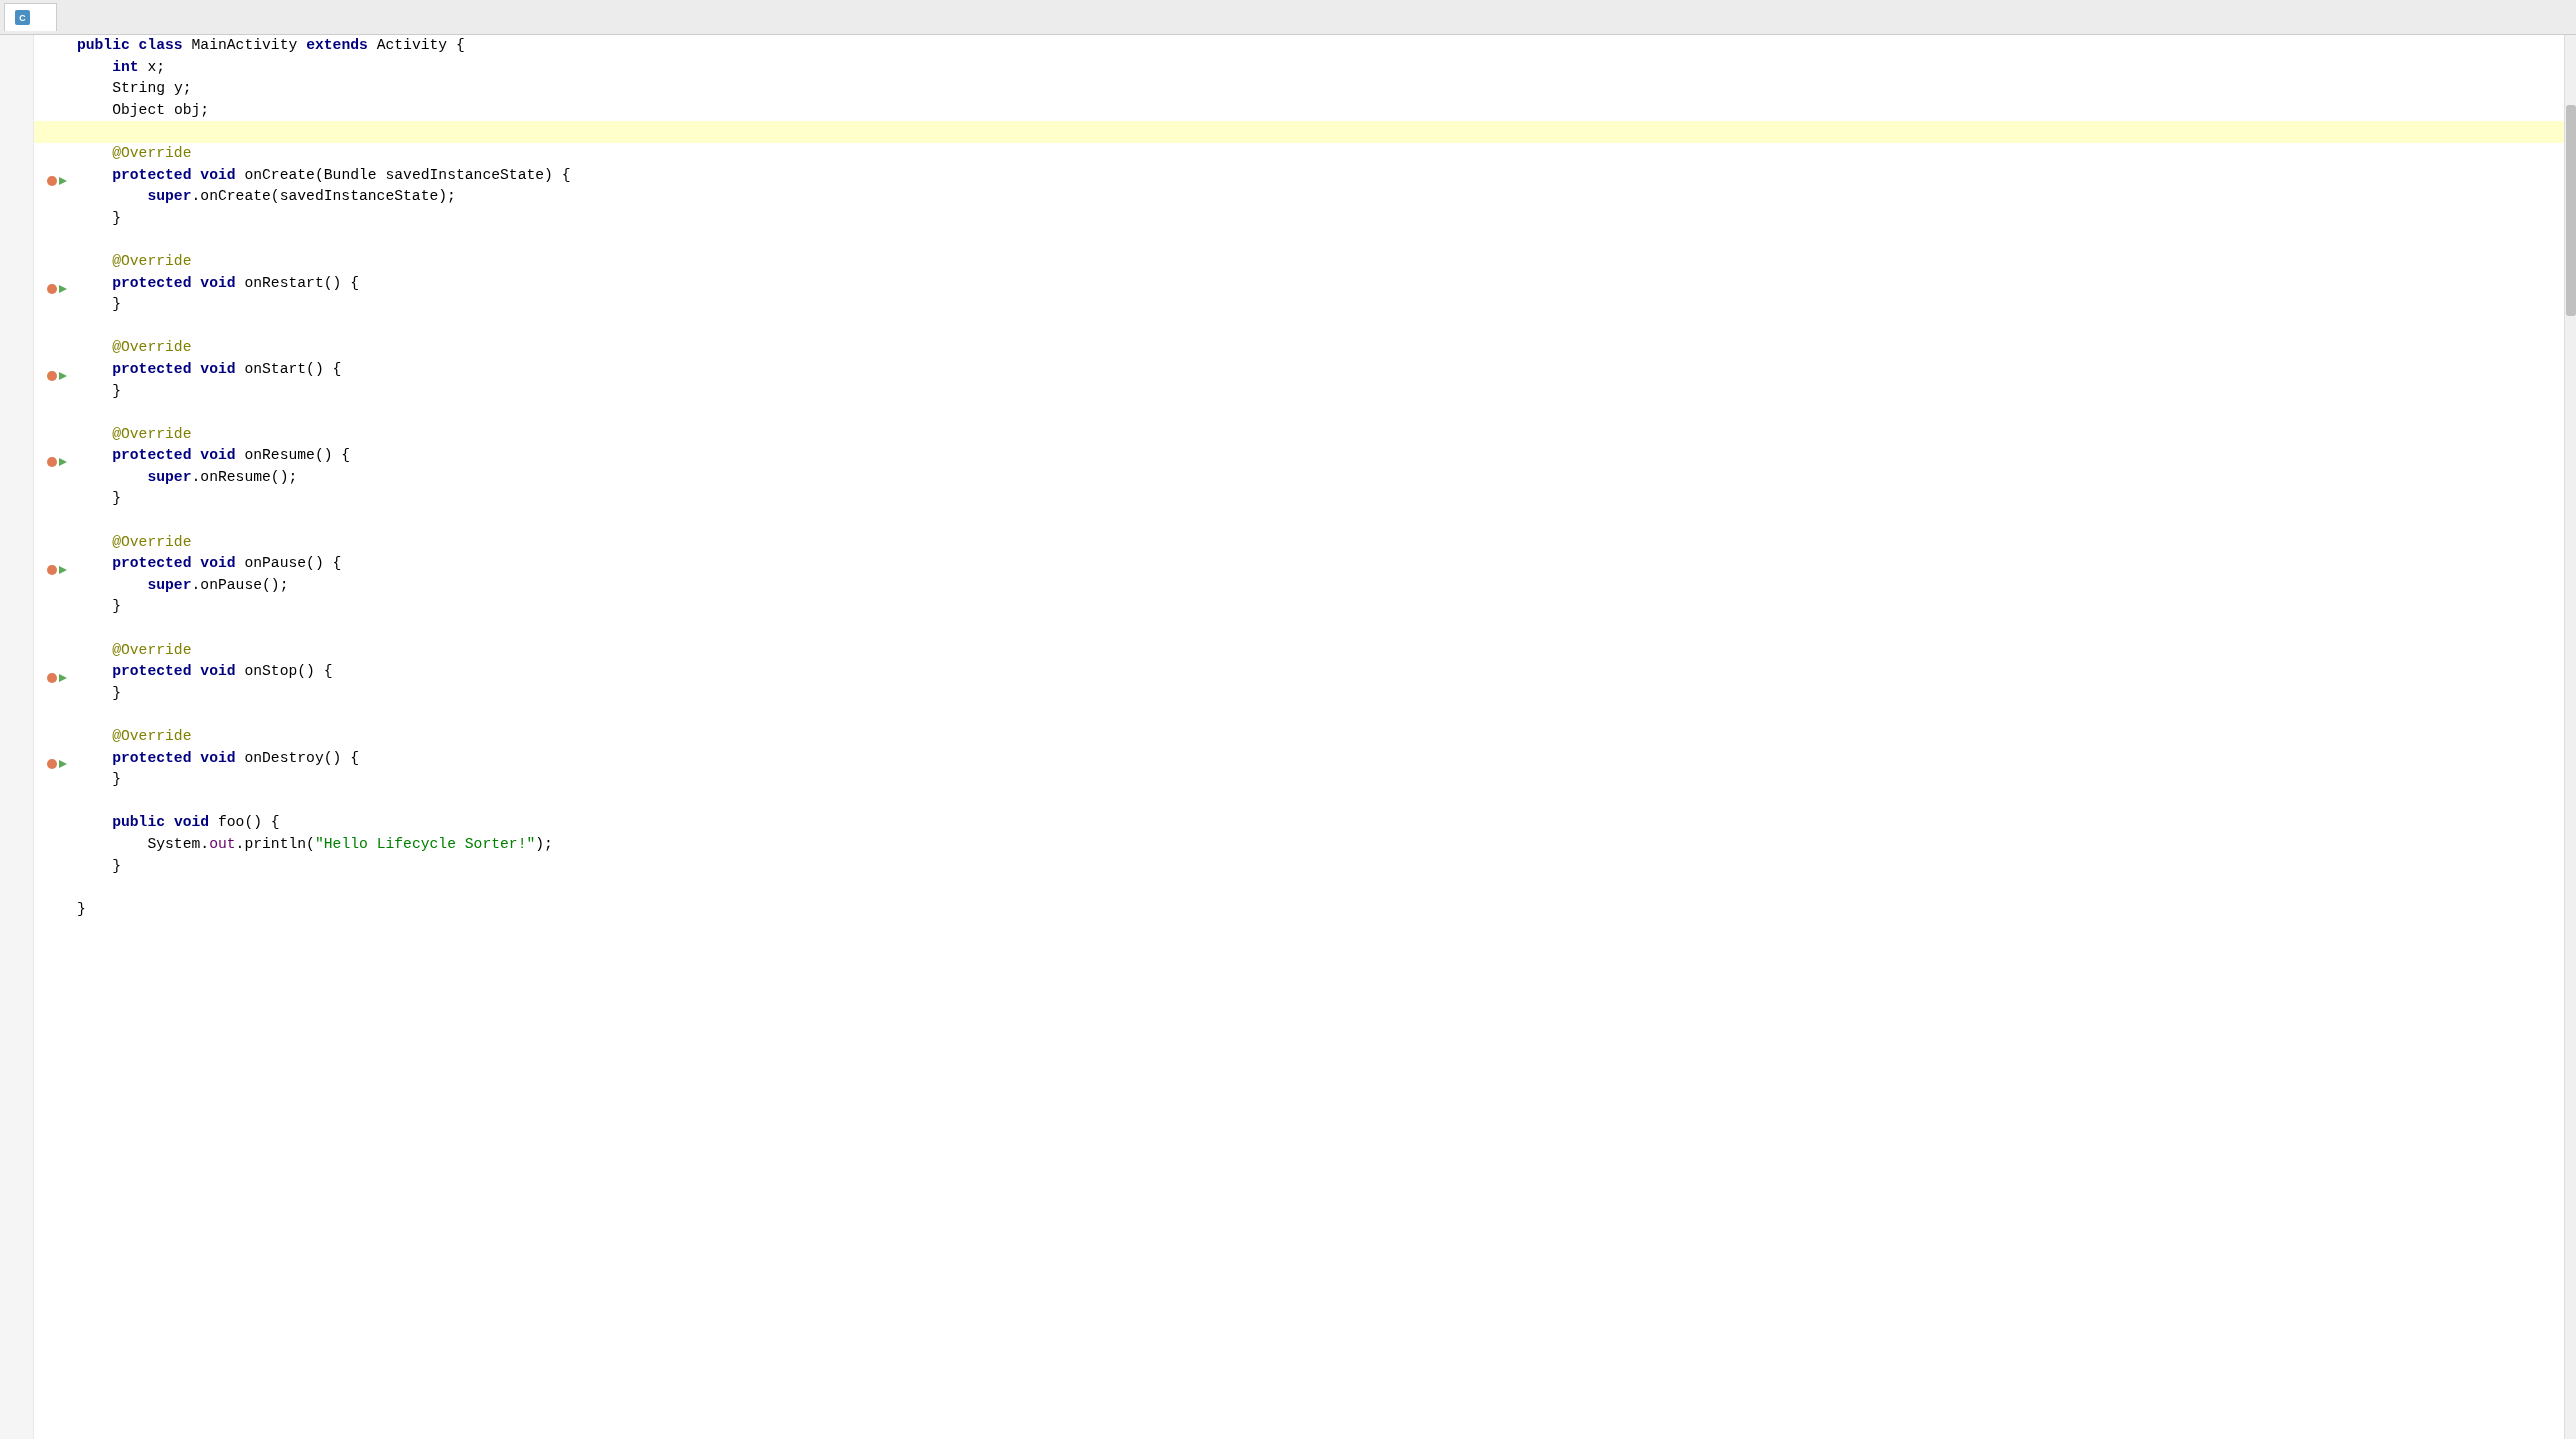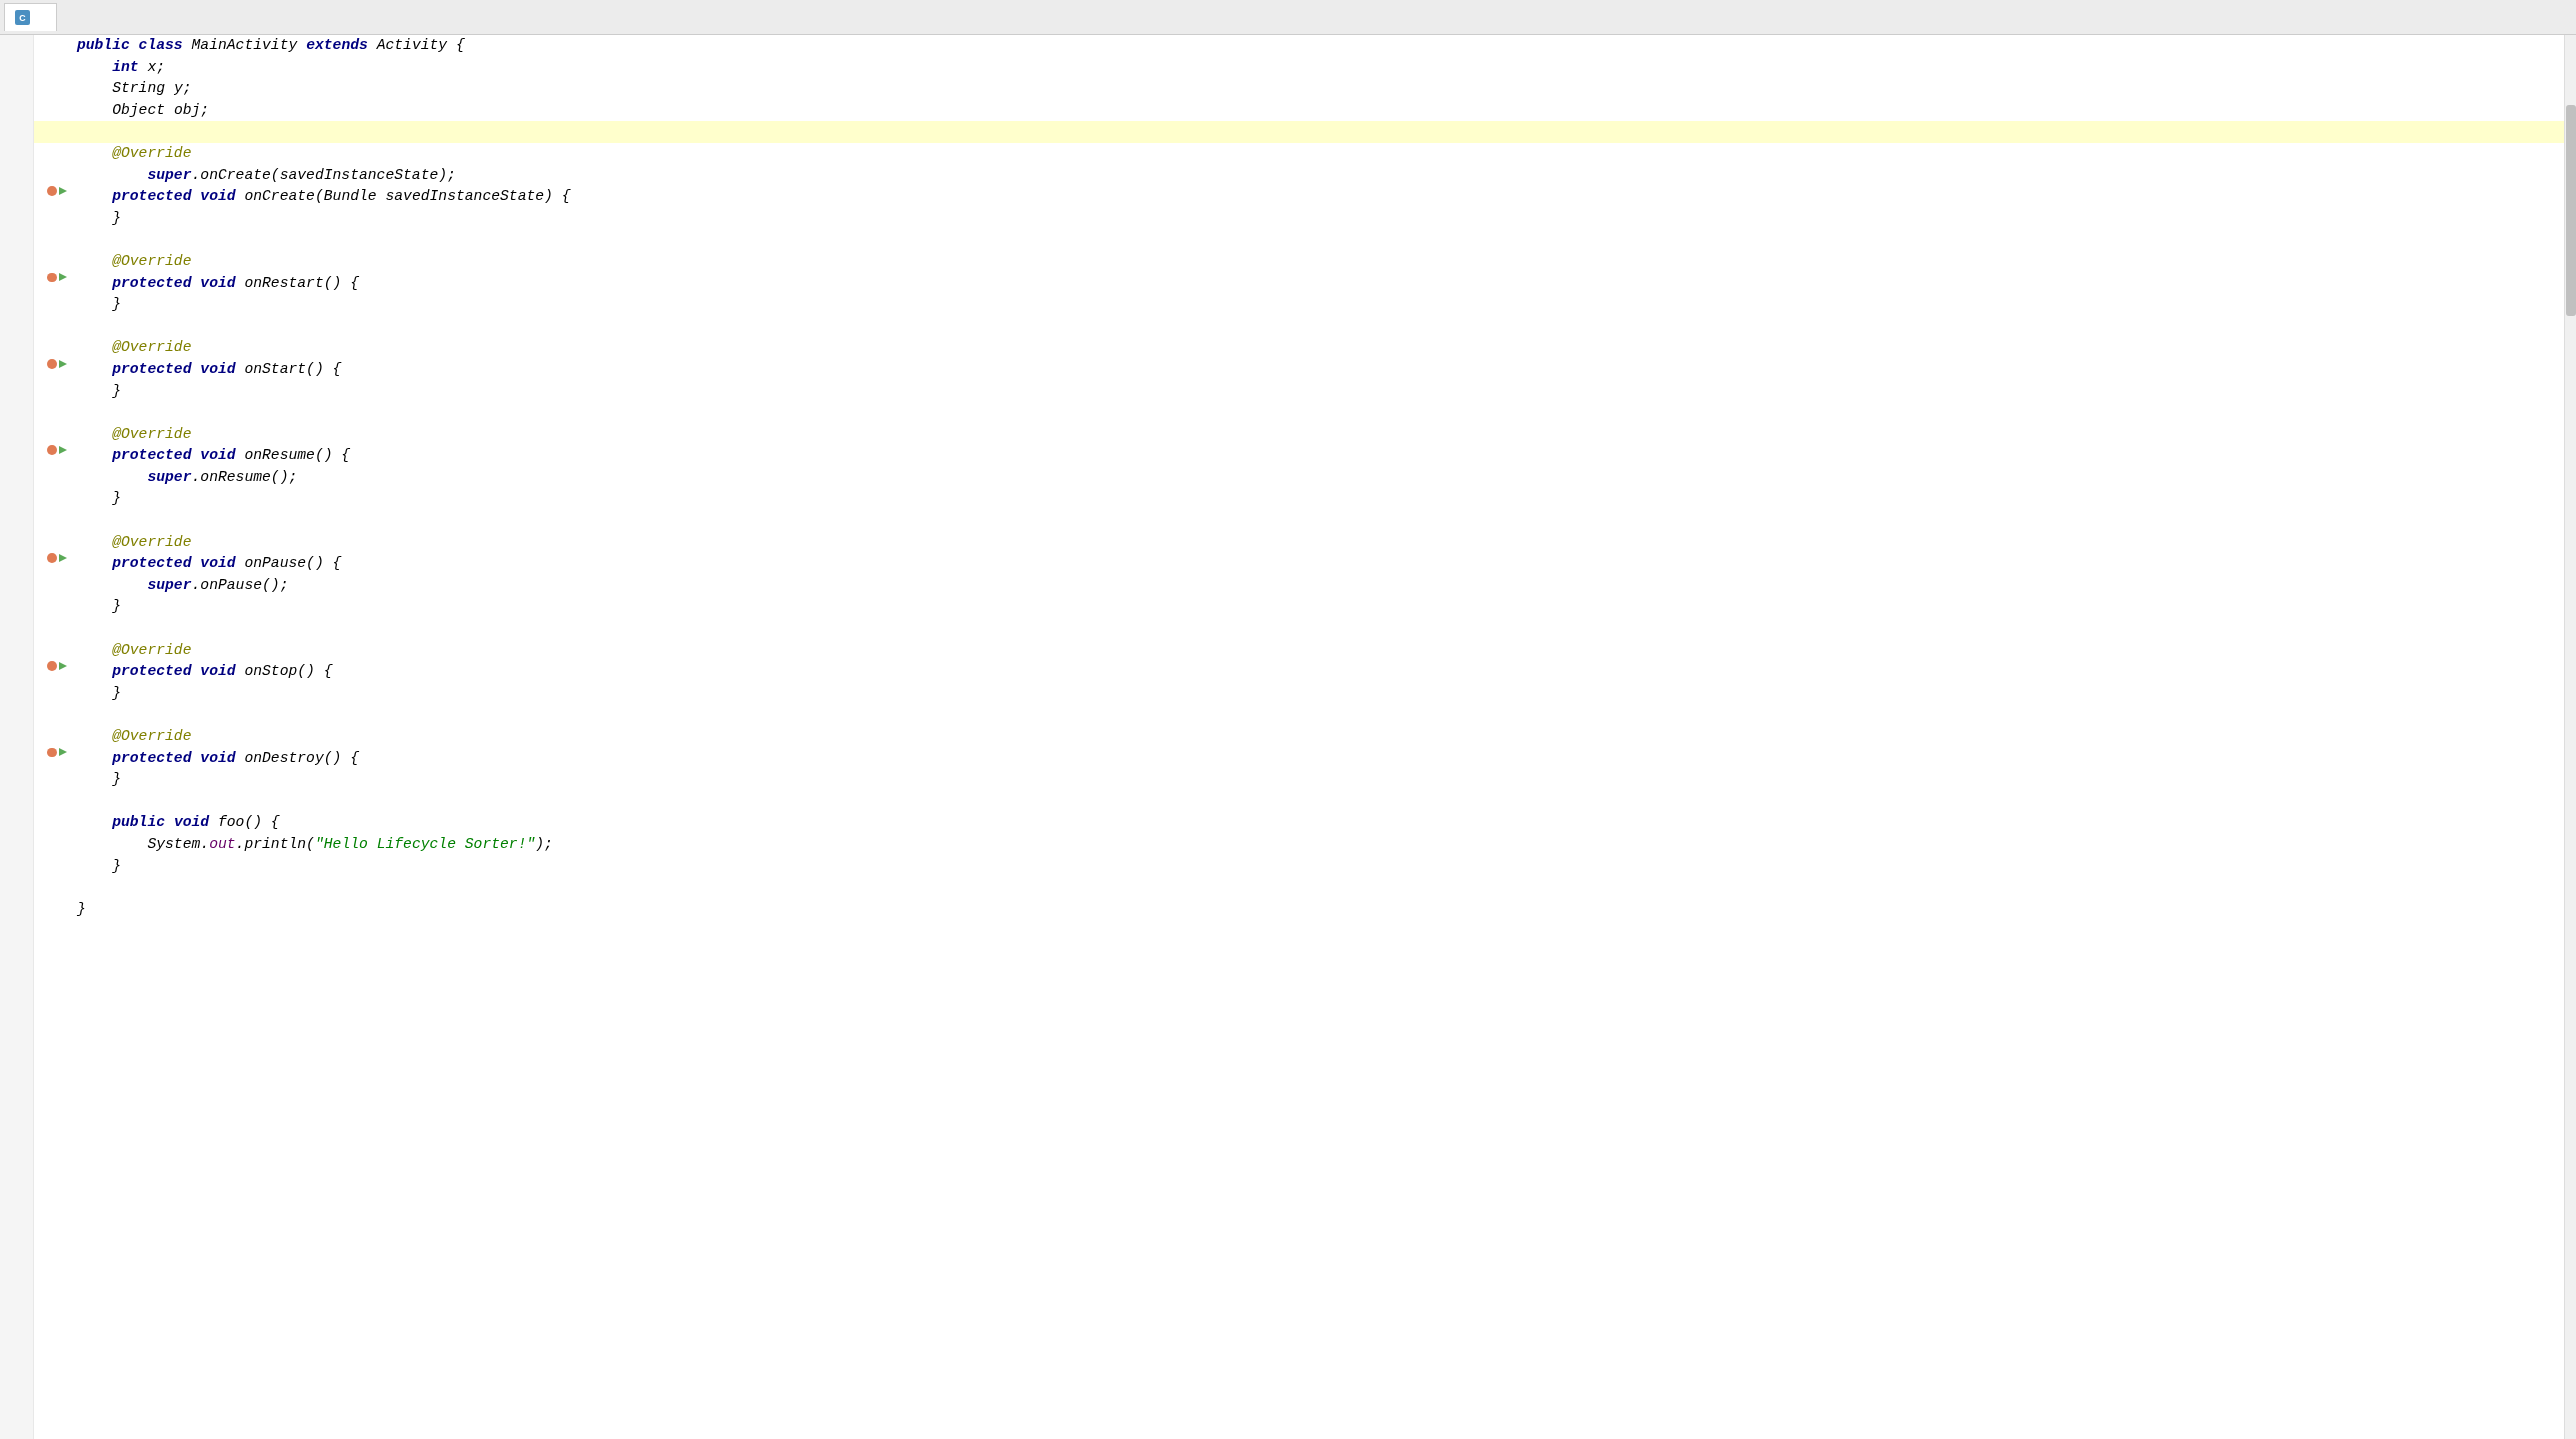--- a/index.html
+++ b/index.html
@@ -91,24 +91,23 @@
       overflow-y: auto;
       overflow-x: hidden;
     }
 
     .code-lines {
       padding: 0;
     }
 
     .code-line {
       display: flex;
-      align-items: flex-start;
+      align-items: flex-end;
       min-height: 21.6px;
       line-height: 21.6px;
-      font-style: italic;
     }
 
     .code-line.highlighted {
       background: #ffffcc;
     }
 
     .line-code {
       flex: 1;
       padding-left: 7.9px;
       white-space: pre;
@@ -186,29 +185,29 @@
           </div>
           <div class="code-line highlighted">
             <div style="width: 35px; flex-shrink: 0; display: flex; align-items: center; justify-content: flex-end; gap: 2px; padding-right: 2px;"></div>
             <div class="line-code" style="border-left: 2px solid rgb(0, 0, 0);"></div>
           </div>
           <div class="code-line">
             <div style="width: 35px; flex-shrink: 0; display: flex; align-items: center; justify-content: flex-end; gap: 2px; padding-right: 2px;"></div>
             <div class="line-code">    <span class="annotation">@Override</span></div>
           </div>
           <div class="code-line">
+            <div style="width: 35px; flex-shrink: 0; display: flex; align-items: center; justify-content: flex-end; gap: 2px; padding-right: 2px;">
+              <div style="width: 9.8px; height: 9.8px; border-radius: 50%; background: rgb(224, 123, 83); flex-shrink: 0;"></div>
+              <div style="width: 0px; height: 0px; border-top: 4.9px solid transparent; border-bottom: 4.9px solid transparent; border-left: 8.8px solid rgb(91, 170, 87); cursor: pointer; flex-shrink: 0;"></div>
+            </div>
+            <div class="line-code">    <span class="kw-modifier">protected</span> <span class="kw-type">void</span> <span class="method-name">onCreate</span><span class="plain">(</span><span class="class-name">Bundle</span> <span class="plain">savedInstanceState) {</span></div>
+          </div>
+          <div class="code-line">
             <div style="width: 35px; flex-shrink: 0; display: flex; align-items: center; justify-content: flex-end; gap: 2px; padding-right: 2px;"></div>
             <div class="line-code">        <span class="kw-super">super</span><span class="plain">.</span><span class="method-call">onCreate</span><span class="plain">(savedInstanceState);</span></div>
-          </div>
-          <div class="code-line">
-            <div style="width: 35px; flex-shrink: 0; display: flex; align-items: center; justify-content: flex-end; gap: 2px; padding-right: 2px;">
-              <div style="width: 9.8px; height: 9.8px; border-radius: 50%; background: rgb(224, 123, 83); flex-shrink: 0;"></div>
-              <div style="width: 0px; height: 0px; border-top: 4.9px solid transparent; border-bottom: 4.9px solid transparent; border-left: 8.8px solid rgb(91, 170, 87); cursor: pointer; flex-shrink: 0;"></div>
-            </div>
-            <div class="line-code">    <span class="kw-modifier">protected</span> <span class="kw-type">void</span> <span class="method-name">onCreate</span><span class="plain">(</span><span class="class-name">Bundle</span> <span class="plain">savedInstanceState) {</span></div>
           </div>
           <div class="code-line">
             <div style="width: 35px; flex-shrink: 0; display: flex; align-items: center; justify-content: flex-end; gap: 2px; padding-right: 2px;"></div>
             <div class="line-code">    <span class="plain">}</span></div>
           </div>
           <div class="code-line">
             <div style="width: 35px; flex-shrink: 0; display: flex; align-items: center; justify-content: flex-end; gap: 2px; padding-right: 2px;"></div>
             <div class="line-code"></div>
           </div>
           <div class="code-line">

